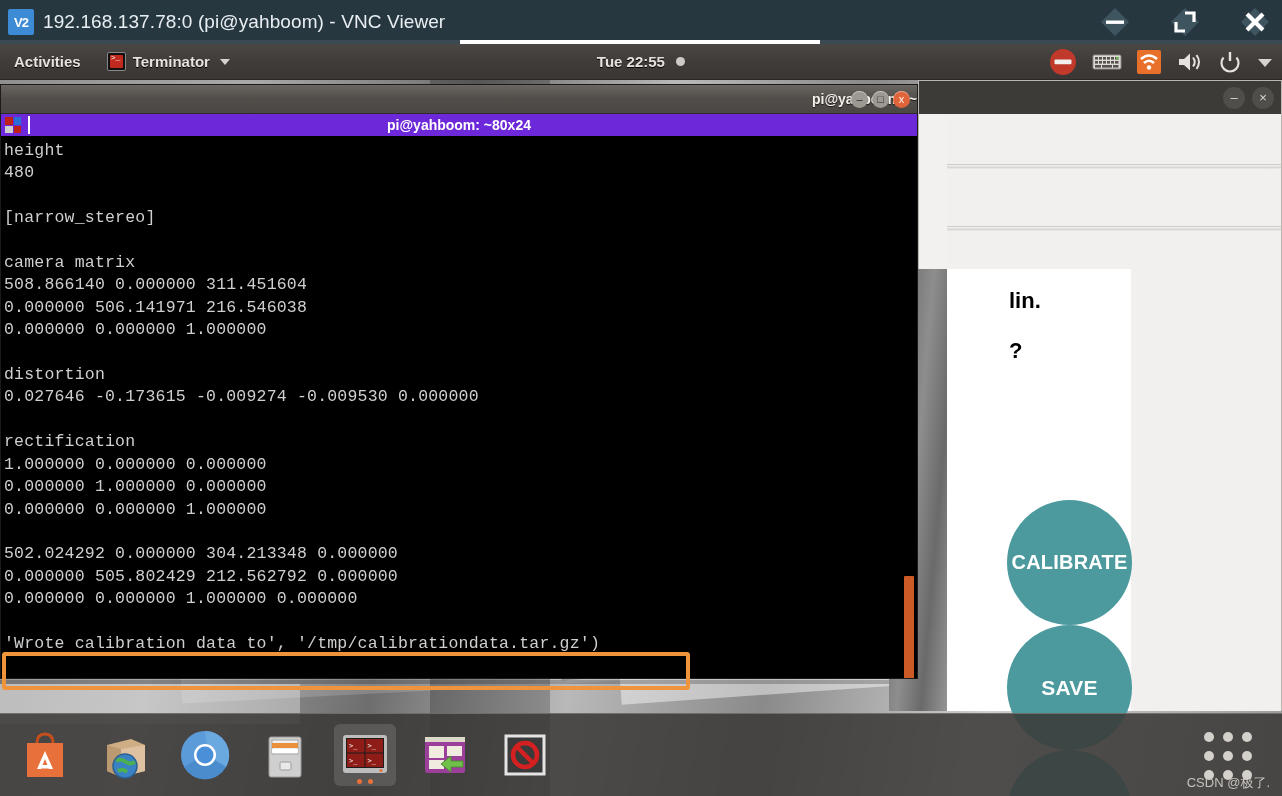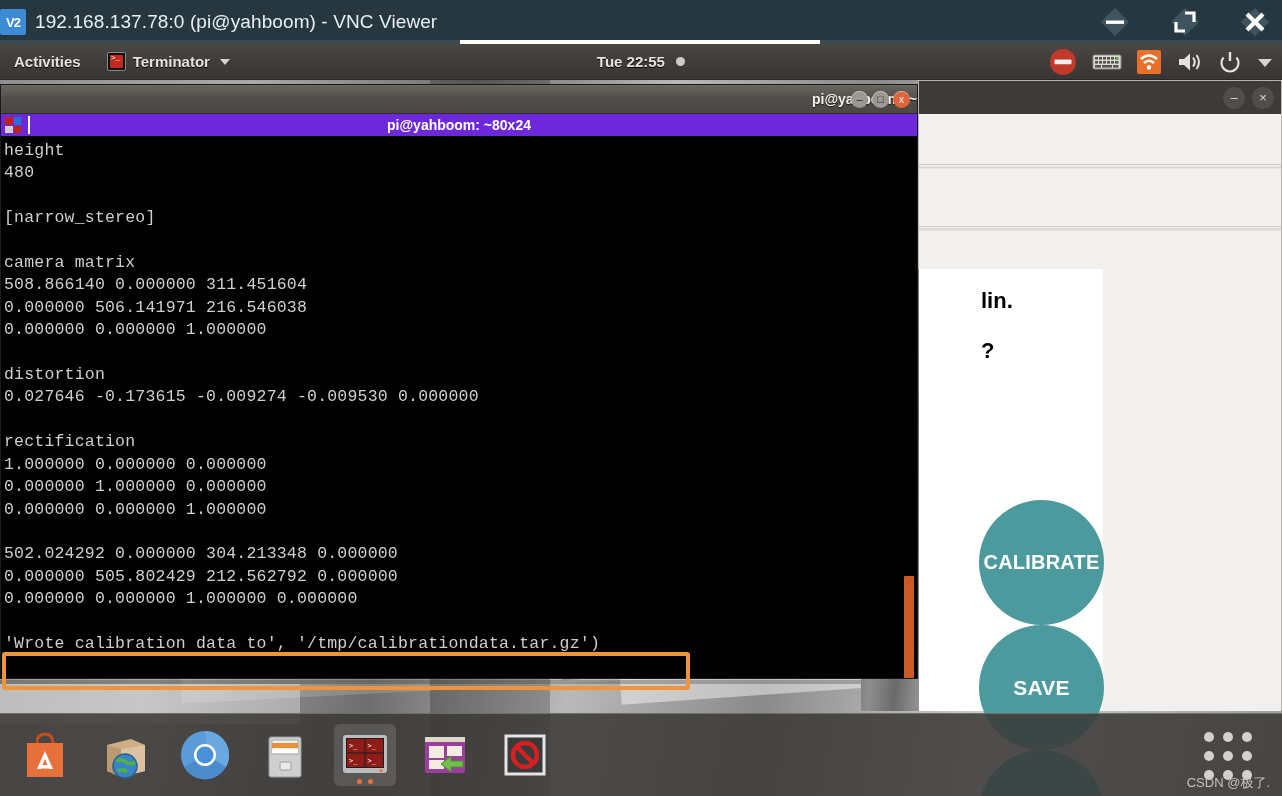--- a/index.html
+++ b/index.html
@@ -11,21 +11,21 @@
   }
   #root { position: relative; width: 1282px; height: 796px; overflow: hidden; }
 
   
   .vnc-titlebar {
     position: absolute; left: 0; top: 0; width: 1282px; height: 44px;
     background: #263740;
     display: flex; align-items: center;
   }
   .vnc-logo {
-    width: 26px; height: 26px; margin-right: 9px;
+    width: 26px; height: 26px; margin-left: 8px; margin-right: 9px;
     background: #3d8bd4; border-radius: 2px;
     color: #fff; font-size: 13px; font-weight: bold;
     display: flex; align-items: center; justify-content: center;
     letter-spacing: -1px; font-family: "Liberation Sans", sans-serif;
   }
   .vnc-title {
     color: #e8eef1; font-size: 19px; letter-spacing: 0.1px;
     font-family: "Liberation Sans", sans-serif;
   }
   .vnc-ctrls {
@@ -114,21 +114,21 @@
   .calib-tb {
     height: 33px; background: #3c3b37;
     display: flex; align-items: center; justify-content: flex-end;
     padding-right: 7px; gap: 7px;
   }
   .calib-btn {
     width: 22px; height: 22px; border-radius: 50%; background: #504e4a;
     color: #ded9d4; font-size: 13px; line-height: 22px; text-align: center;
     cursor: pointer;
   }
-  .calib-body { position: relative; height: 597px; background: #f1f0ef; }
+  .calib-body { position: relative; height: 597px; background: #f1f0ef; margin-left: 28px; }
   .calib-rule {
     position: absolute; left: 0; right: 0; height: 5px;
     background: linear-gradient(to bottom, #f6f5f4, #d8d5d2 60%, #eeecea);
     border-top: 1px solid #cfccc8;
   }
   .calib-white-card {
     position: absolute; left: 0px; top: 155px; width: 184px; height: 442px;
     background: #ffffff;
   }
   .calib-text {

